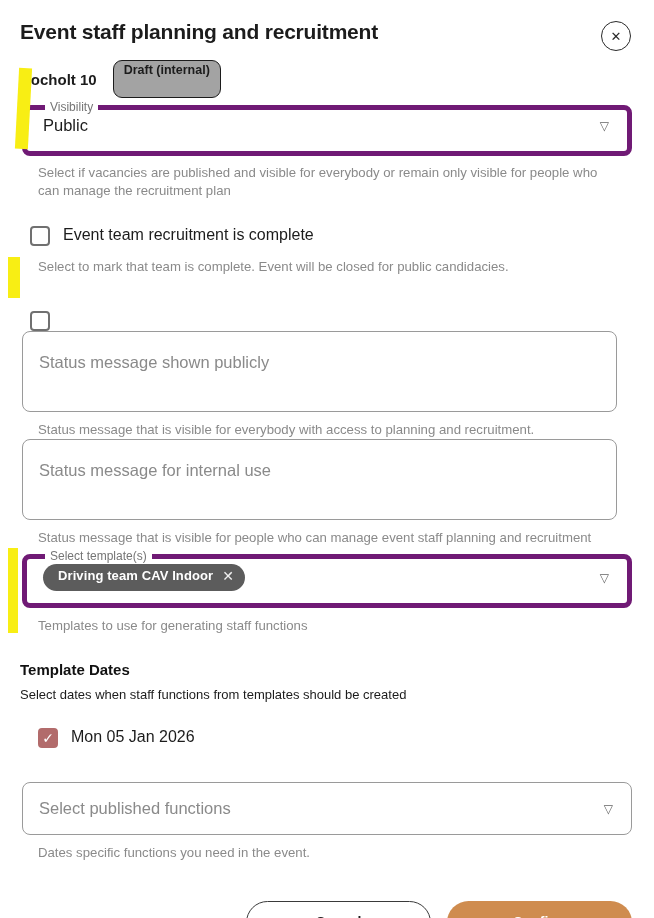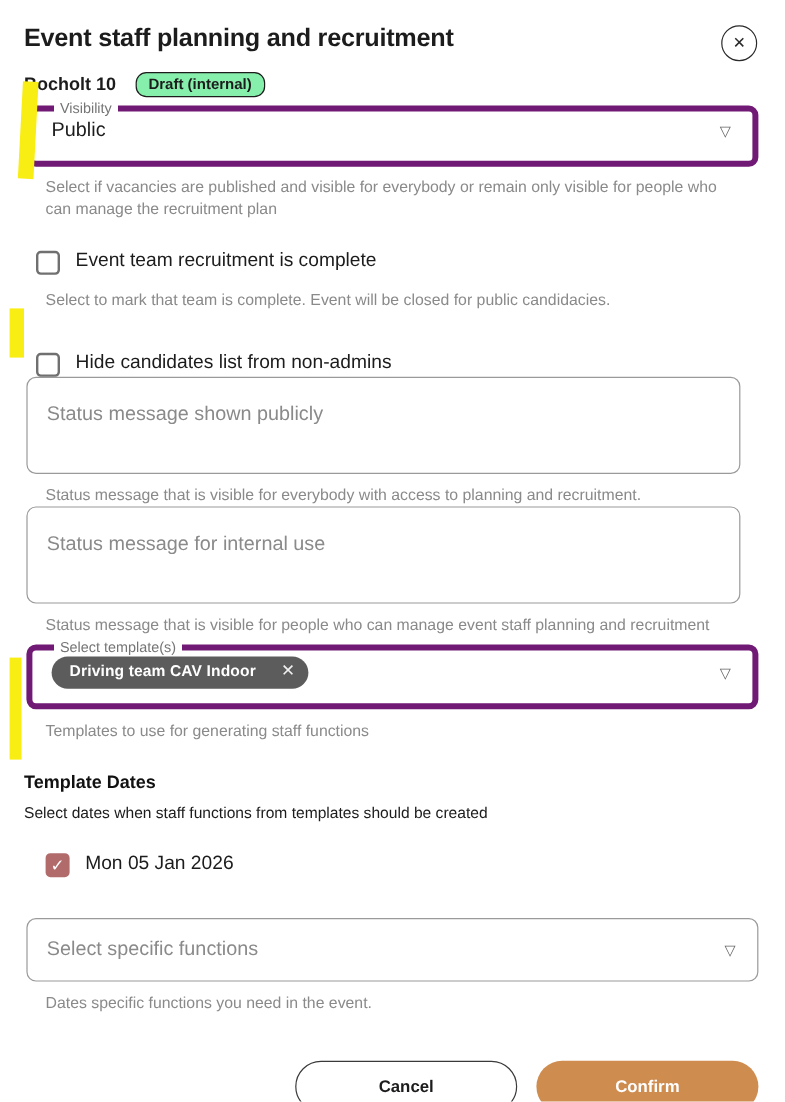--- a/index.html
+++ b/index.html
@@ -16,22 +16,22 @@
   .title { font-size:21px; font-weight:bold; letter-spacing:-0.2px; padding-top:2px; }
   .close-btn {
     width:30px; height:30px; min-width:30px; border:1.7px solid #2a2a2a; border-radius:50%;
     display:flex; align-items:center; justify-content:center;
     font-size:13px; font-weight:bold; color:#2a2a2a; cursor:pointer; margin-top:3px; margin-right:1px;
     background:#fff;
   }
   .subtitle-row { display:flex; align-items:center; gap:16px; margin-top:9px; }
   .subtitle { font-size:15px; font-weight:bold; }
   .badge {
-    border:1.5px solid #1c1c1c; border-radius:9px; padding:2px 10px 3px;
-    font-size:12.5px; font-weight:bold; color:#1c1c1c; background:#86efac;
+    border:1.5px solid #1c1c1c; border-radius:9px; padding:2px 10px 20px;
+    font-size:12.5px; font-weight:bold; color:#1c1c1c; background:#a3a3a3;
   }
 
   
   fieldset.outlined {
     border:5px solid #701a75; border-radius:8px;
     margin:3px 0 0 2px; padding:0 16px 0 16px; background:#fff;
   }
   fieldset.outlined legend {
     font-size:12px; color:#757575; padding:0 5px; margin-left:2px; line-height:1;
   }
@@ -62,21 +62,21 @@
     display:block; width:595px; height:81px; margin:0 0 0 2px;
     border:1px solid #9a9a9a; border-radius:8px;
     padding:21px 16px 0 16px; font-size:16.5px; resize:none;
     font-family:"Liberation Sans","DejaVu Sans",sans-serif; color:#1c1c1c; outline:none;
   }
   textarea.status-box::placeholder { color:#8a8a8a; opacity:1; }
 
   
   .chip {
     background:#5c5c5c; color:#ffffff; border-radius:14px; height:27px;
-    display:inline-flex; align-items:center; gap:21px; padding:0 11px 4px 15px;
+    display:inline-flex; align-items:center; gap:9px; padding:0 11px 4px 15px;
     font-size:13px; font-weight:bold; letter-spacing:0.1px;
   }
   .chip-x { font-size:14px; font-weight:normal; cursor:pointer; color:#f0f0f0; }
 
   
   .section-heading { font-size:15px; font-weight:bold; color:#111; }
   .section-desc { font-size:13px; color:#1c1c1c; margin-top:9px; }
 
   
   .select-box {
@@ -141,21 +141,20 @@
   <div class="helper">Select if vacancies are published and visible for everybody or remain only visible for people who can manage the recruitment plan</div>
 
   <div class="check-row mt-26">
     <div class="checkbox"></div>
     <span class="check-label">Event team recruitment is complete</span>
   </div>
   <div class="helper mt-12">Select to mark that team is complete. Event will be closed for public candidacies.</div>
 
   <div class="check-row mt-34">
     <div class="checkbox"></div>
-    <span class="check-label">Hide candidates list from non-admins</span>
   </div>
 
   <textarea class="status-box mt-26" placeholder="Status message shown publicly" style=""></textarea>
   <div class="helper mt-9">Status message that is visible for everybody with access to planning and recruitment.</div>
 
   <textarea class="status-box mt-24" placeholder="Status message for internal use" style=""></textarea>
   <div class="helper mt-9">Status message that is visible for people who can manage event staff planning and recruitment</div>
 
   <fieldset class="outlined mt-18" style="height:58px;">
     <legend>Select template(s)</legend>
@@ -173,21 +172,21 @@
   <div class="section-desc">Select dates when staff functions from templates should be created</div>
 
   <div class="check-row mt-26" style="margin-left:18px;">
     <div class="checkbox checked">
       <span>✓</span>
     </div>
     <span class="check-label">Mon 05 Jan 2026</span>
   </div>
 
   <div class="select-box mt-34">
-    <span class="select-placeholder">Select specific functions</span>
+    <span class="select-placeholder">Select published functions</span>
     <span class="arrow">▽</span>
   </div>
   <div class="helper mt-9">Dates specific functions you need in the event.</div>
 
   <div class="footer">
     <button class="btn btn-cancel">Cancel</button>
     <button class="btn btn-confirm">Confirm</button>
   </div>
 
 </div>

